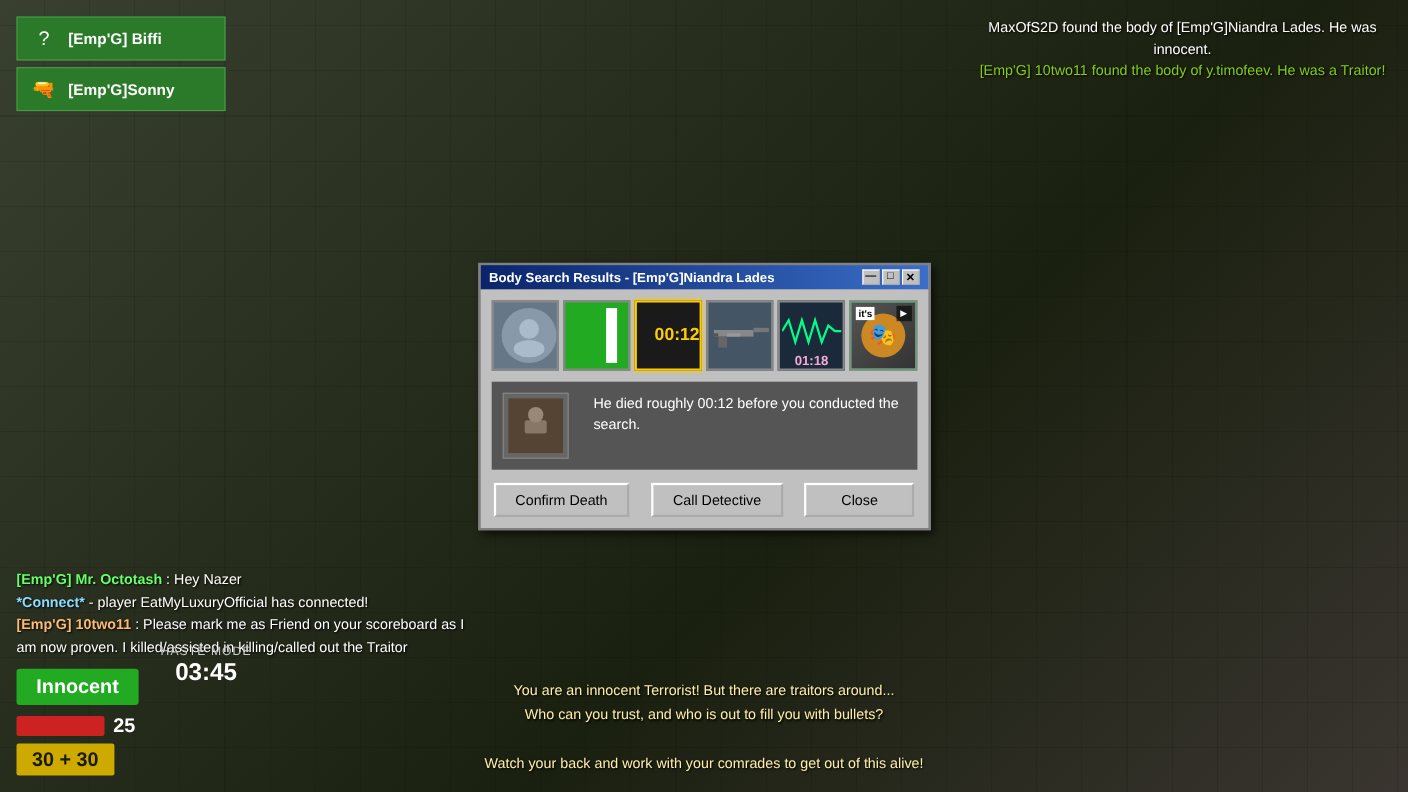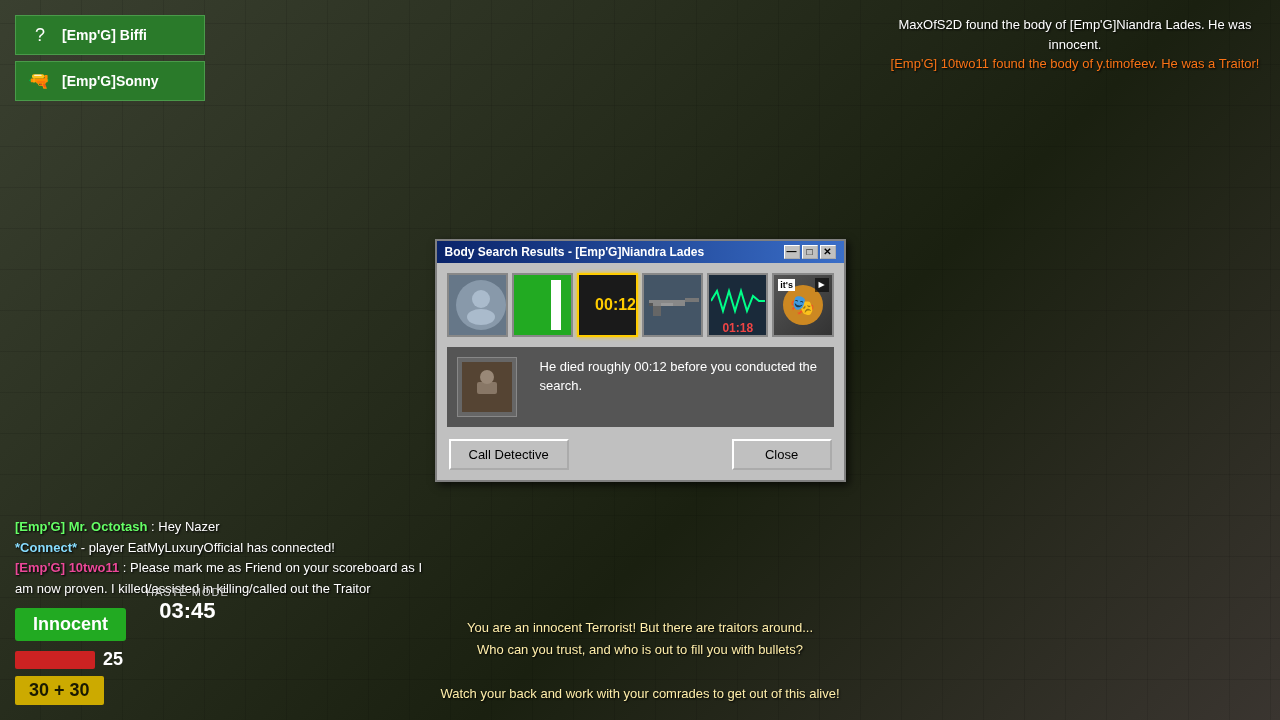--- a/index.html
+++ b/index.html
@@ -40,21 +40,21 @@
       z-index: 10;
     }
 
     .event-line {
       font-size: 13px;
       line-height: 1.5;
       text-shadow: 1px 1px 2px #000;
     }
 
     .event-line.innocent { color: #fff; }
-    .event-line.traitor { color: #f97316; }
+    .event-line.traitor { color: #84cc16; }
 
     
     #player-list {
       position: absolute;
       top: 15px;
       left: 15px;
       z-index: 10;
       display: flex;
       flex-direction: column;
       gap: 6px;
@@ -96,21 +96,21 @@
       z-index: 10;
     }
 
     .chat-line {
       font-size: 13px;
       line-height: 1.6;
       text-shadow: 1px 1px 2px #000;
     }
 
     .chat-name { color: #66ff66; font-weight: bold; }
-    .chat-name.orange { color: #ec4899; font-weight: bold; }
+    .chat-name.orange { color: #fdba74; font-weight: bold; }
     .chat-name.connect { color: #88ddff; }
     .chat-text { color: #ffffff; }
 
     
     #hud-bottom {
       position: absolute;
       bottom: 15px;
       left: 15px;
       z-index: 10;
     }
@@ -532,21 +532,21 @@
               <rect x="2" y="13" width="4" height="3" fill="#555"></rect>
             </svg>
           </div>
         </div>
 
         <div class="icon-slot slot-signal">
           <div class="icon-slot-inner" style="flex-direction:column;">
             <svg class="signal-svg" viewBox="0 0 54 30">
               <polyline points="0,15 6,5 12,25 18,5 24,25 30,5 36,25 42,10 48,15 54,15" fill="none" stroke="#00ff88" stroke-width="2"></polyline>
             </svg>
-            <span style="color:#ef4444;font-size:12px;font-weight:bold;">01:18</span>
+            <span style="color:#f9a8d4;font-size:12px;font-weight:bold;">01:18</span>
           </div>
         </div>
 
         <div class="icon-slot slot-last">
           <div class="last-icon-inner">
             <span class="its-label">it's</span>
             <span class="play-btn-overlay">▶</span>
             <div class="masked-face">🎭</div>
           </div>
         </div>
@@ -558,19 +558,20 @@
           <svg width="50" height="50" viewBox="0 0 50 50">
             <rect width="50" height="50" fill="#554433"></rect>
             <rect x="15" y="20" width="20" height="12" fill="#887766" rx="2"></rect>
             <circle cx="25" cy="15" r="7" fill="#998877"></circle>
           </svg>
         </div>
         <div class="info-text">He died roughly 00:12 before you conducted the search.</div>
       </div>
 
       <div id="button-row">
+        <button class="dialog-btn">Confirm Death</button>
         <button class="dialog-btn">Call Detective</button>
         <button class="dialog-btn">Close</button>
       </div>
 
     </div>
   </div>
 </div>
 
 </body></html>

